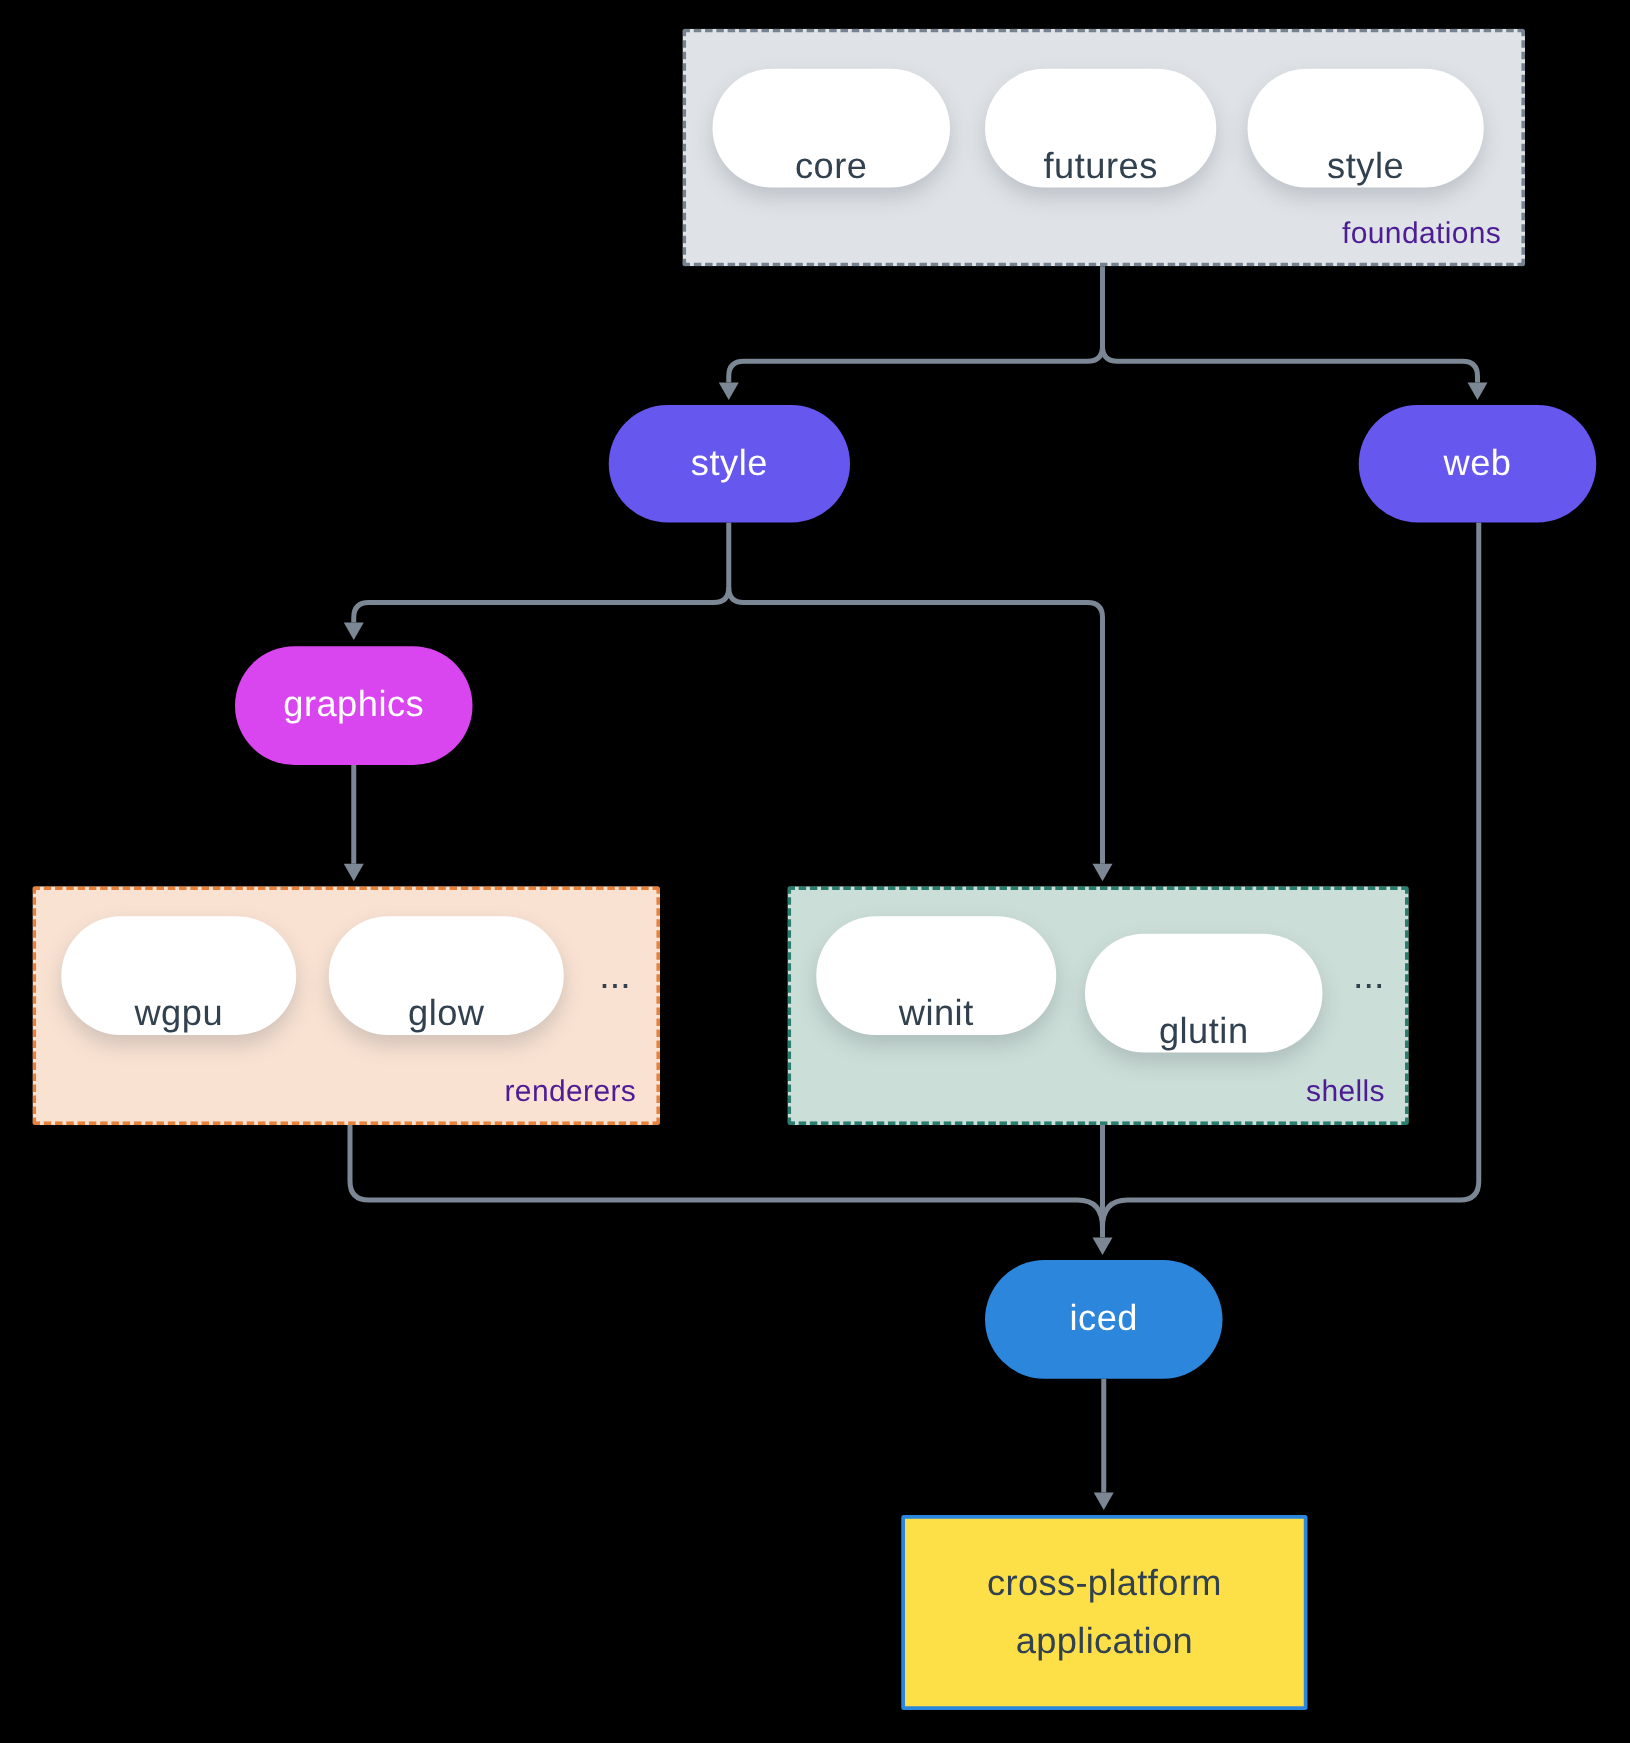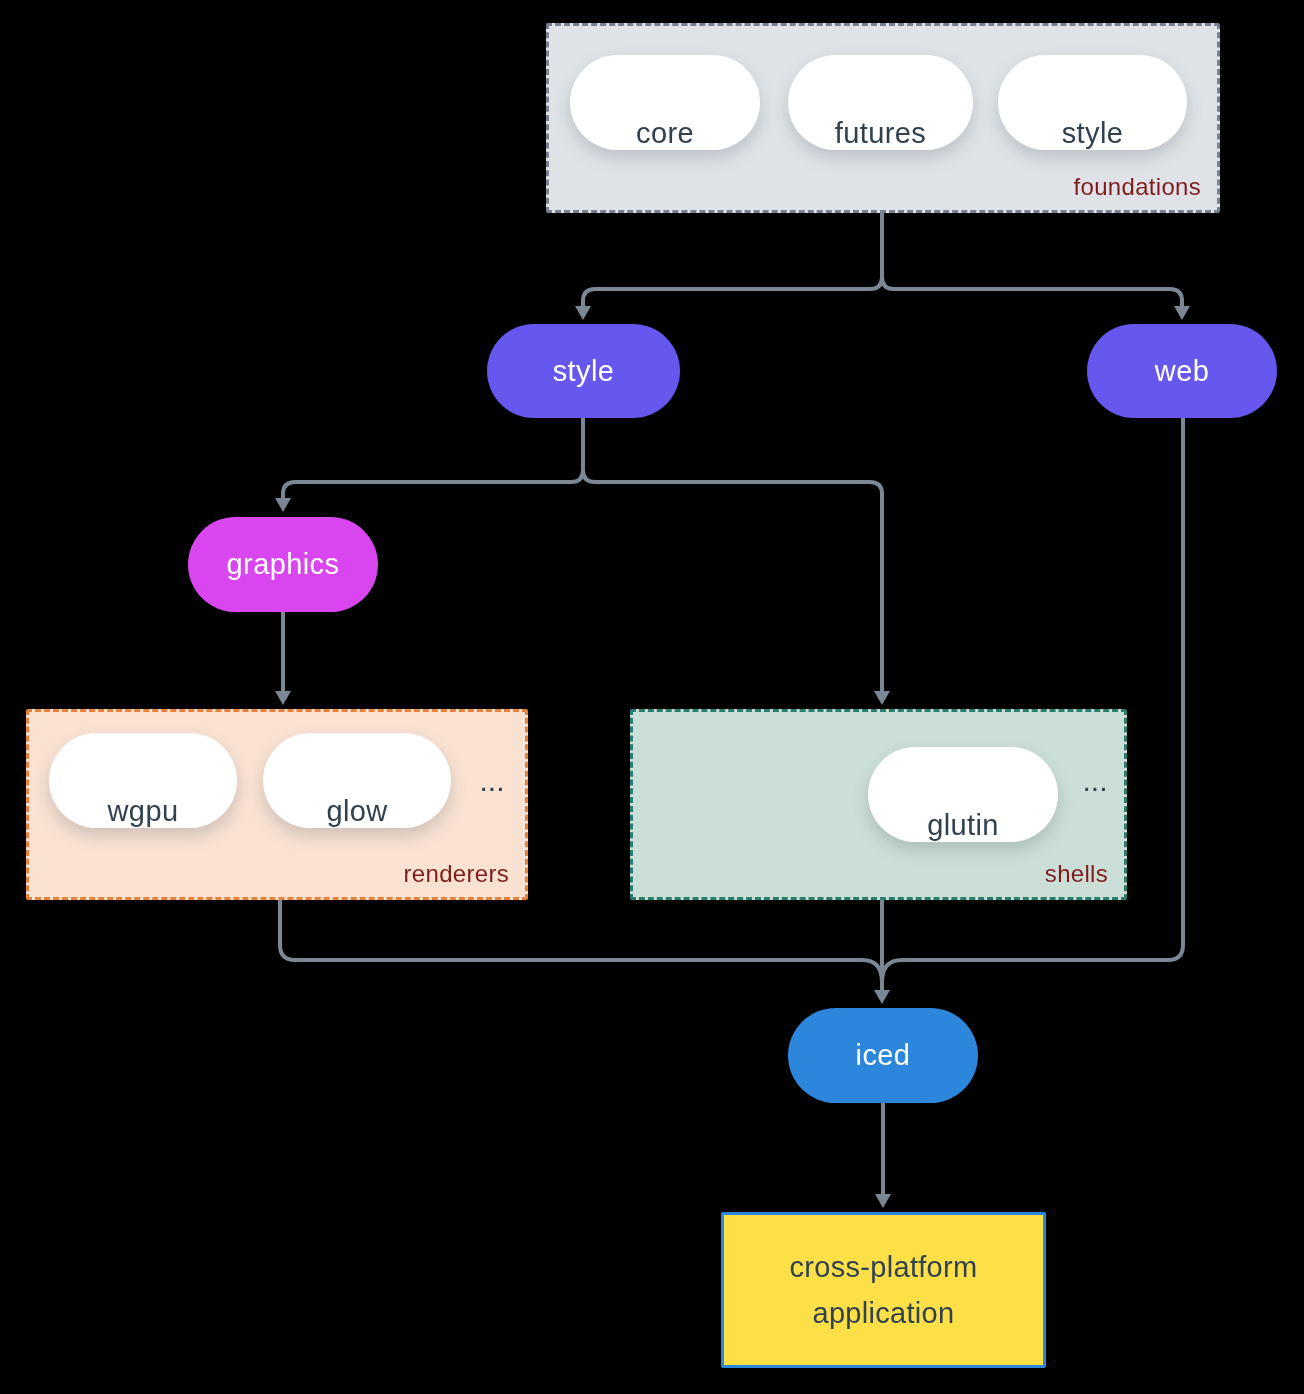--- a/index.html
+++ b/index.html
@@ -31,21 +31,21 @@
     background: #F9E2D2; border-color: #E7823C;
   }
   .group-shells {
     left: 630px; top: 709px; width: 497px; height: 191px;
     background: #CBDED7; border-color: #2A7D6F;
   }
   .group-label {
     position: absolute;
     right: 16px; bottom: 9px;
     font-size: 24px;
-    color: #7f1d1d;
+    color: #4c1d95;
     letter-spacing: 0.3px;
   }
   .pill {
     position: absolute;
     display: flex;
     align-items: center;
     justify-content: center;
     border-radius: 48px;
     font-size: 29px;
     letter-spacing: 0.4px;
@@ -145,20 +145,23 @@
       <span>wgpu</span>
     </div>
     <div class="pill pill-white" style="left:234px; top:21px; width:188px;">
       <span>glow</span>
     </div>
     <div class="ellipsis" style="left:432px; top:21px; width:62px;">...</div>
     <span class="group-label">renderers</span>
   </div>
 
   <div class="group group-shells">
+    <div class="pill pill-white" style="left:20px; top:21px; width:192px;">
+      <span>winit</span>
+    </div>
     <div class="pill pill-white" style="left:235px; top:21px; width:190px;margin-top:14px;">
       <span>glutin</span>
     </div>
     <div class="ellipsis" style="left:434px; top:21px; width:56px;">...</div>
     <span class="group-label">shells</span>
   </div>
 
   <div class="pill pill-blue" style="left:788px; top:1008px; width:190px;">
     <span>iced</span>
   </div>

